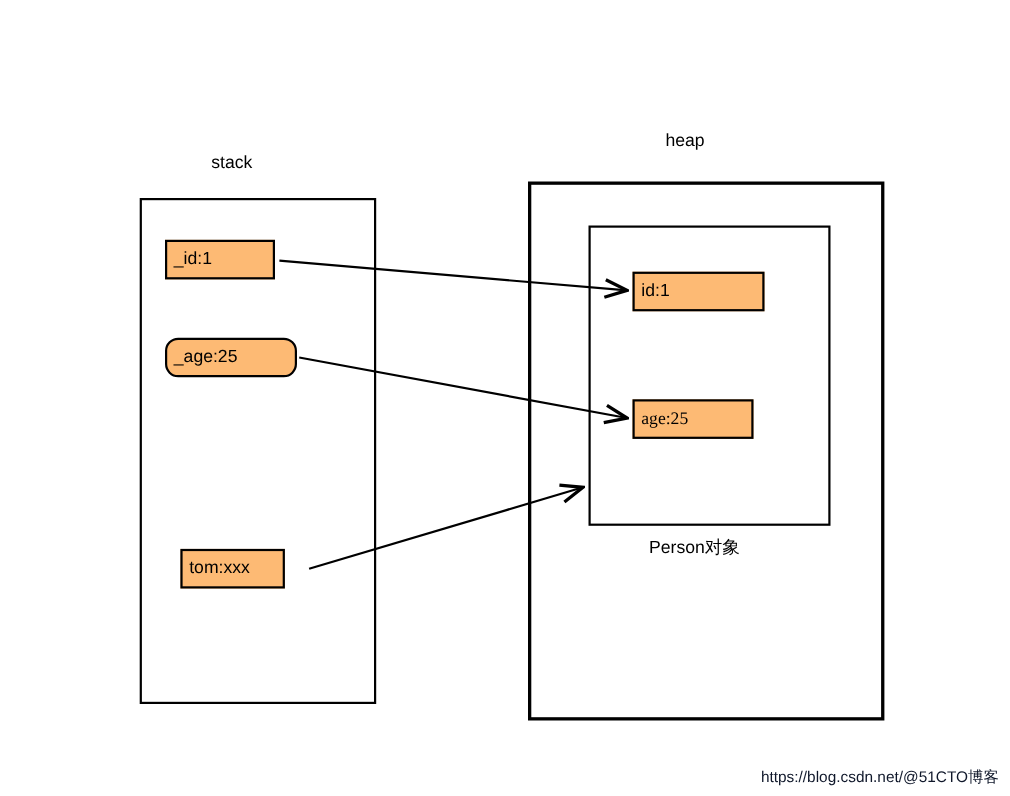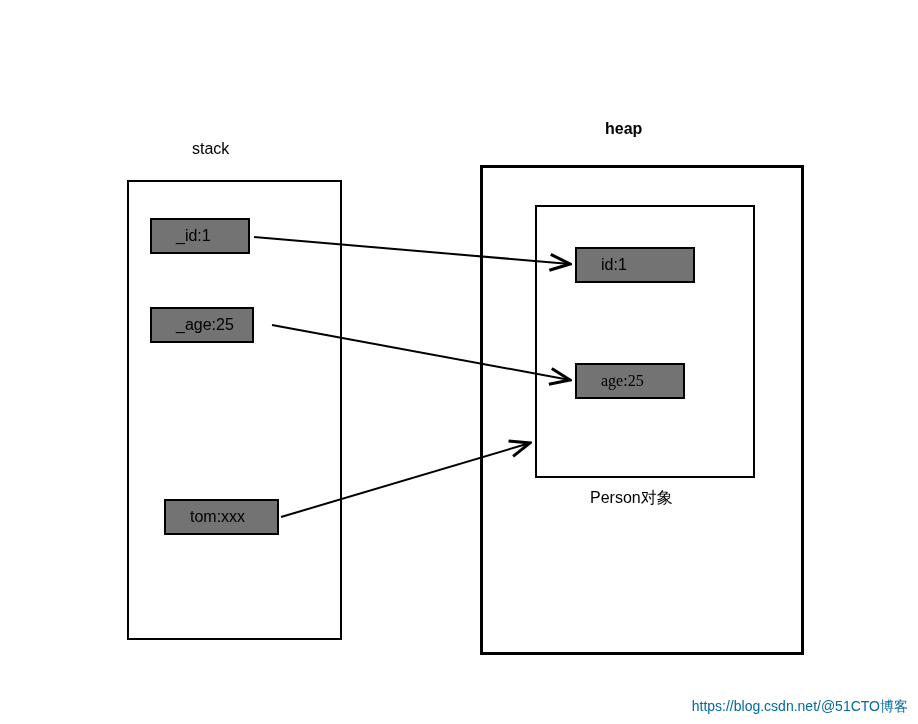--- a/index.html
+++ b/index.html
@@ -14,21 +14,21 @@
     .stack-label {
       position: absolute;
       left: 192px;
       top: 140px;
       font-weight: normal;
     }
     .heap-label {
       position: absolute;
       left: 605px;
       top: 120px;
-      font-weight: bold;
+      font-weight: normal;
     }
     .stack-container {
       position: absolute;
       left: 127px;
       top: 180px;
       width: 215px;
       height: 460px;
       border: 2px solid #000;
     }
     .heap-container {
@@ -55,41 +55,41 @@
       border: 2px solid #000;
     }
     .person-label {
       position: absolute;
       left: 590px;
       top: 488px;
     }
     .small-box {
       position: absolute;
       border: 2px solid #000;
-      padding: 7px 24px;
-      background: #737373;
+      padding: 7px 6px;
+      background: #fdba74;
     }
     .box-id-left { left: 150px; top: 218px; width: 100px; }
-    .box-age-left { left: 150px; top: 307px; width: 104px; }
-    .box-tom { left: 164px; top: 499px; width: 115px; }
+    .box-age-left { left: 150px; top: 307px; width: 120px; border-radius: 12px; }
+    .box-tom { left: 164px; top: 499px; width: 95px; }
     .box-id-right { left: 575px; top: 247px; width: 120px; }
     .box-age-right { left: 575px; top: 363px; width: 110px; font-family: Liberation Serif, serif; }
     svg.arrows {
       position: absolute;
       left: 0;
       top: 0;
       width: 918px;
       height: 724px;
       pointer-events: none;
     }
     .watermark {
       position: absolute;
       right: 10px;
       bottom: 8px;
-      color: #0369a1;
+      color: #0f172a;
       font-size: 14px;
       text-align: center;
     }
   </style>
 </head>
 <body>
 
 <div class="stack-label">stack</div>
 <div class="heap-label">heap</div>
 

